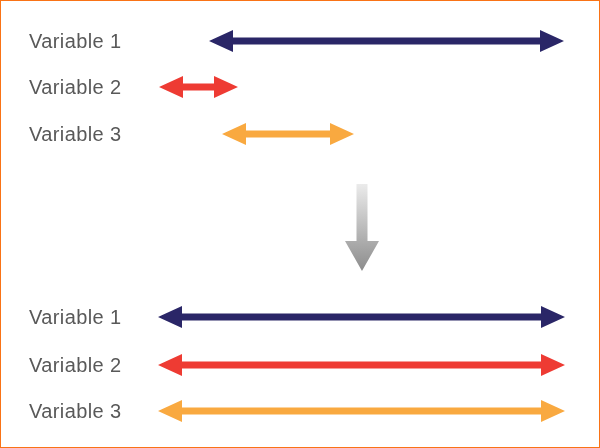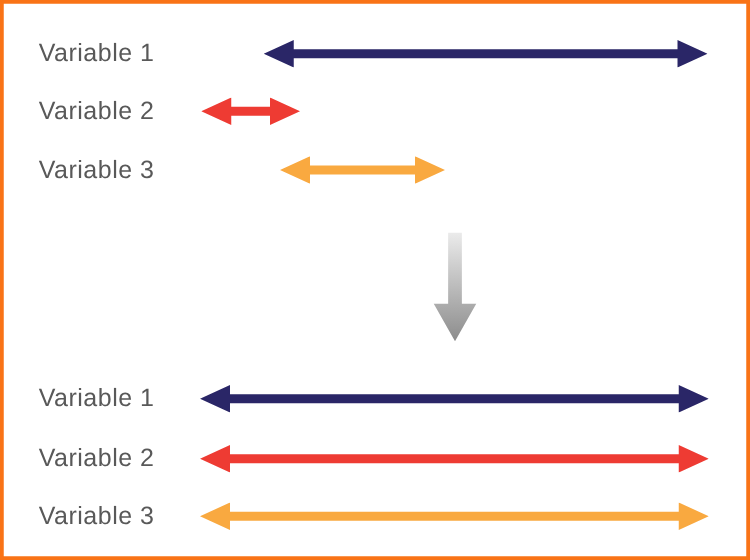--- a/index.html
+++ b/index.html
@@ -1,21 +1,21 @@
 <!DOCTYPE html>
 <html><head>
 <meta charset="utf-8">
 <style>
   html, body { margin: 0; padding: 0; background: #ffffff; }
   #stage {
     position: relative;
     width: 600px;
     height: 448px;
     box-sizing: border-box;
-    border: 3px solid #f97316;
+    border: 1px solid #f97316;
     background: #ffffff;
     overflow: hidden;
     font-family: "Liberation Sans", sans-serif;
   }
   .section { position: absolute; left: 0; top: 0; width: 100%; height: 100%; pointer-events: none; }
   .var-label {
     position: absolute;
     left: 28px;
     font-size: 20px;
     line-height: 28px;

